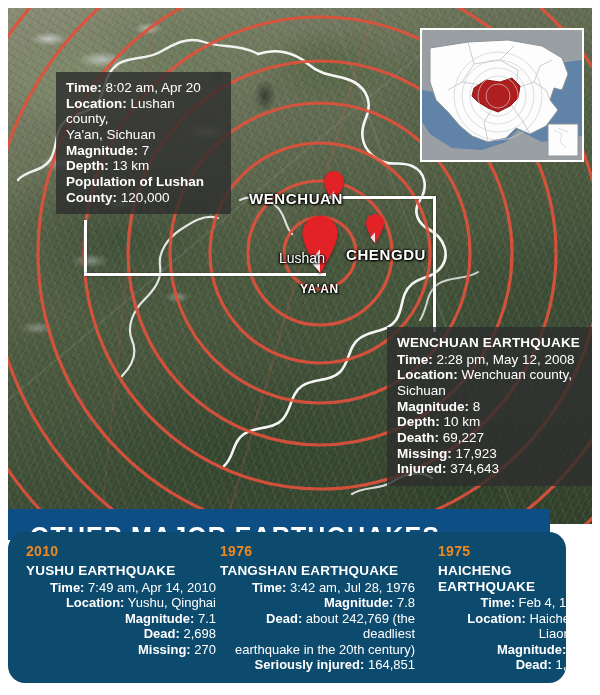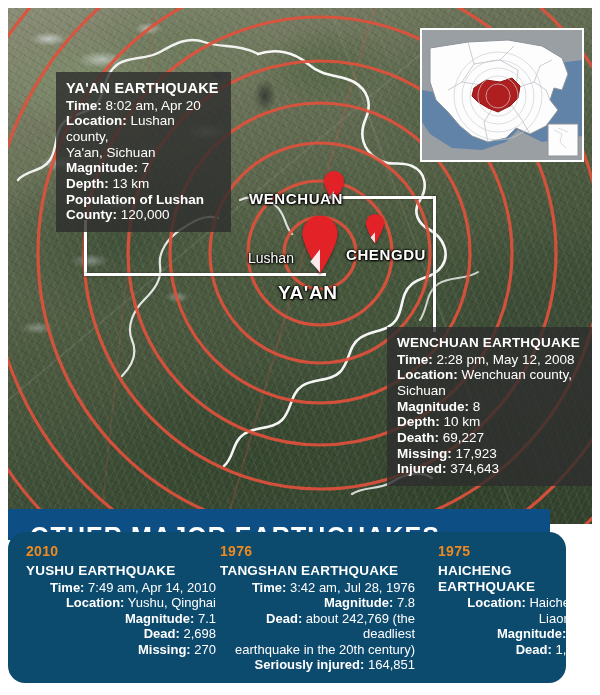--- a/index.html
+++ b/index.html
@@ -64,21 +64,21 @@
   
   #rings{position:absolute;inset:0;pointer-events:none;}
 
   
   .pin{position:absolute;transform:translate(-50%,-100%);filter:drop-shadow(0 1px 1px rgba(0,0,0,.5));}
   .citylabel{
     position:absolute;color:#ffffff;font-weight:bold;letter-spacing:.6px;
     text-shadow:0 0 3px #000,1px 1px 2px #000,-1px 0 2px #000;
     white-space:nowrap;
   }
-  .citylabel.small{font-weight:normal;letter-spacing:0;}
+  .citylabel.small{font-weight:normal;letter-spacing:0;margin-left:31px;}
 
   
   .leader{position:absolute;background:#ffffff;box-shadow:0 0 2px rgba(0,0,0,.55);}
 
   
   .infobox{
     position:absolute;background:rgba(45,45,45,.80);color:#fff;
     padding:8px 10px 9px 10px;line-height:1.16;
   }
   .infobox .ttl{font-size:14.5px;font-weight:bold;letter-spacing:.2px;margin-bottom:1px;}
@@ -167,25 +167,24 @@
       <path d="M12 34 C12 34 2 18 2 11 A10 10 0 0 1 22 11 C22 18 12 34 12 34Z" fill="#e32228"></path>
       <path d="M12 33 C12 28 12 24 12 21 L7 27 Z" fill="#ffffff" opacity=".85"></path>
     </svg>
     <svg class="pin" style="left:312px;top:266px;" width="44" height="60" viewBox="0 0 24 34">
       <path d="M12 34 C12 34 2 18 2 11 A10 10 0 0 1 22 11 C22 18 12 34 12 34Z" fill="#e32228"></path>
       <path d="M12 33 C12 27 12 23 12 20 L6.5 27 Z" fill="#ffffff" opacity=".9"></path>
     </svg>
 
     <div class="citylabel" style="left:241px;top:182px;font-size:15px;">WENCHUAN</div>
     <div class="citylabel" style="left:338px;top:238px;font-size:15px;">CHENGDU</div>
-    <div class="citylabel" style="left:270px;top:274px;font-size:19px;">YA'AN</div>
+    <div class="citylabel" style="left:292px;top:274px;font-size:12px;">YA'AN</div>
     <div class="citylabel small" style="left:240px;top:242px;font-size:14px;">Lushan</div>
 
     <div class="infobox" style="left:48px;top:64px;width:155px;">
-      <div class="ttl">YA'AN EARTHQUAKE</div>
       <div class="row"><b>Time:</b> <span>8:02 am, Apr 20</span></div>
       <div class="row"><b>Location:</b> <span>Lushan county,</span></div>
       <div class="row"><span>Ya'an, Sichuan</span></div>
       <div class="row"><b>Magnitude:</b> <span>7</span></div>
       <div class="row"><b>Depth:</b> <span>13 km</span></div>
       <div class="row"><b>Population of Lushan</b></div>
       <div class="row"><b>County:</b> <span>120,000</span></div>
     </div>
 
     <div class="infobox" style="left:379px;top:319px;width:195px;">
@@ -257,20 +256,21 @@
       <div class="row"><b>Time:</b> <span>3:42 am, Jul 28, 1976</span></div>
       <div class="row"><b>Magnitude:</b> <span>7.8</span></div>
       <div class="row"><b>Dead:</b> <span>about 242,769 (the deadliest</span></div>
       <div class="row"><span>earthquake in the 20th century)</span></div>
       <div class="row"><b>Seriously injured:</b> <span>164,851</span></div>
     </div>
 
     <div class="col" id="col3">
       <div class="year">1975</div>
       <div class="name" style="width:110px;">HAICHENG EARTHQUAKE</div>
+      <div class="row"><b>Time:</b> <span>Feb 4, 1975</span></div>
       <div class="row"><b>Location:</b> <span>Haicheng,</span></div>
       <div class="row"><span>Liaoning</span></div>
       <div class="row"><b>Magnitude:</b> <span>7.3</span></div>
       <div class="row"><b>Dead:</b> <span>1,328</span></div>
     </div>
 
   </div>
 </div>
 
 </body></html>

